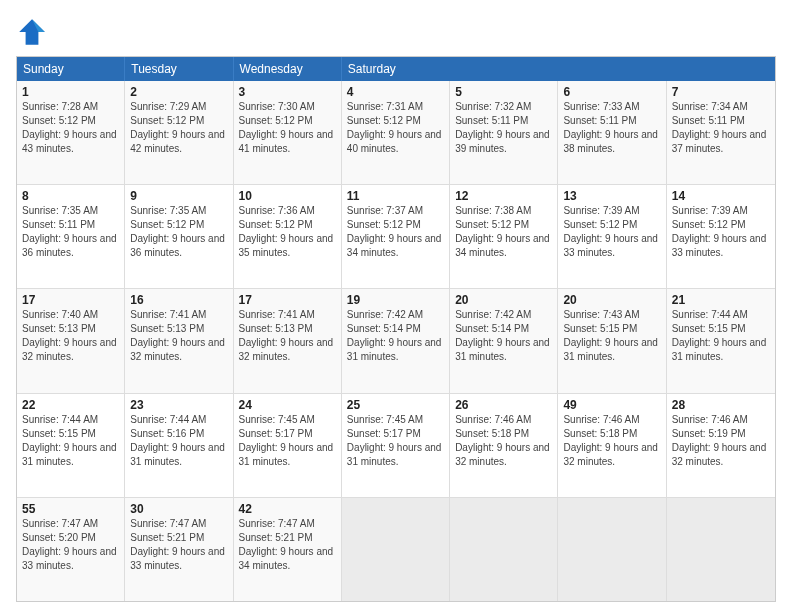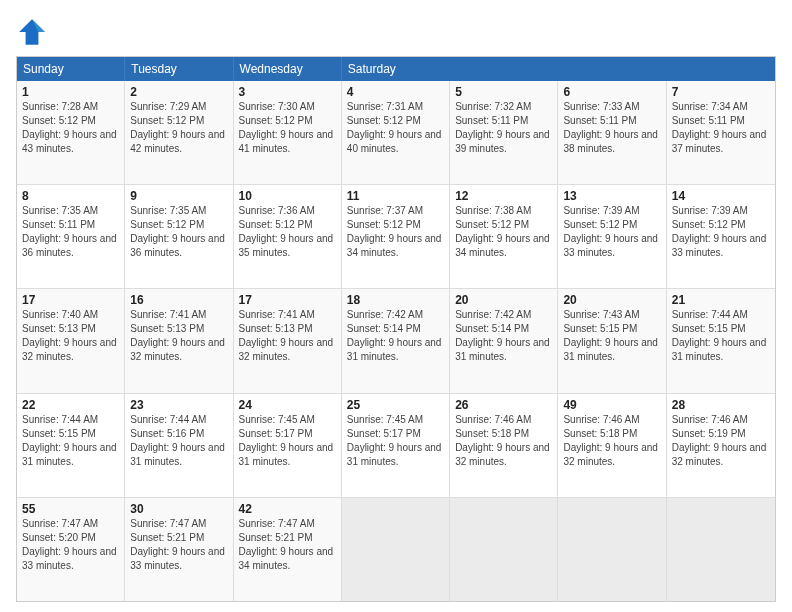--- a/index.html
+++ b/index.html
@@ -203,21 +203,21 @@
           </div>
           <div class="cal-cell">
             <span class="day-num">16</span>
 <div class="cell-info">Sunrise: 7:41 AM<br>Sunset: 5:13 PM<br>Daylight: 9 hours and 32 minutes.</div>
           </div>
           <div class="cal-cell">
             <span class="day-num">17</span>
 <div class="cell-info">Sunrise: 7:41 AM<br>Sunset: 5:13 PM<br>Daylight: 9 hours and 32 minutes.</div>
           </div>
           <div class="cal-cell">
-            <span class="day-num">18</span>
+            <span class="day-num">19</span>
 <div class="cell-info">Sunrise: 7:42 AM<br>Sunset: 5:14 PM<br>Daylight: 9 hours and 31 minutes.</div>
           </div>
           <div class="cal-cell">
             <span class="day-num">20</span>
 <div class="cell-info">Sunrise: 7:42 AM<br>Sunset: 5:14 PM<br>Daylight: 9 hours and 31 minutes.</div>
           </div>
           <div class="cal-cell">
             <span class="day-num">20</span>
 <div class="cell-info">Sunrise: 7:43 AM<br>Sunset: 5:15 PM<br>Daylight: 9 hours and 31 minutes.</div>
           </div>

